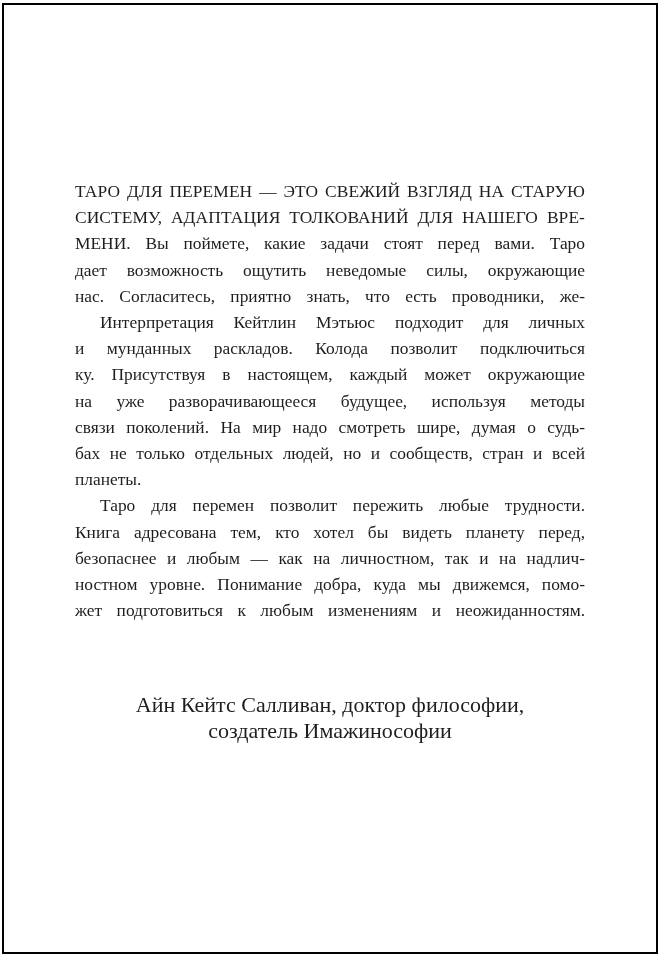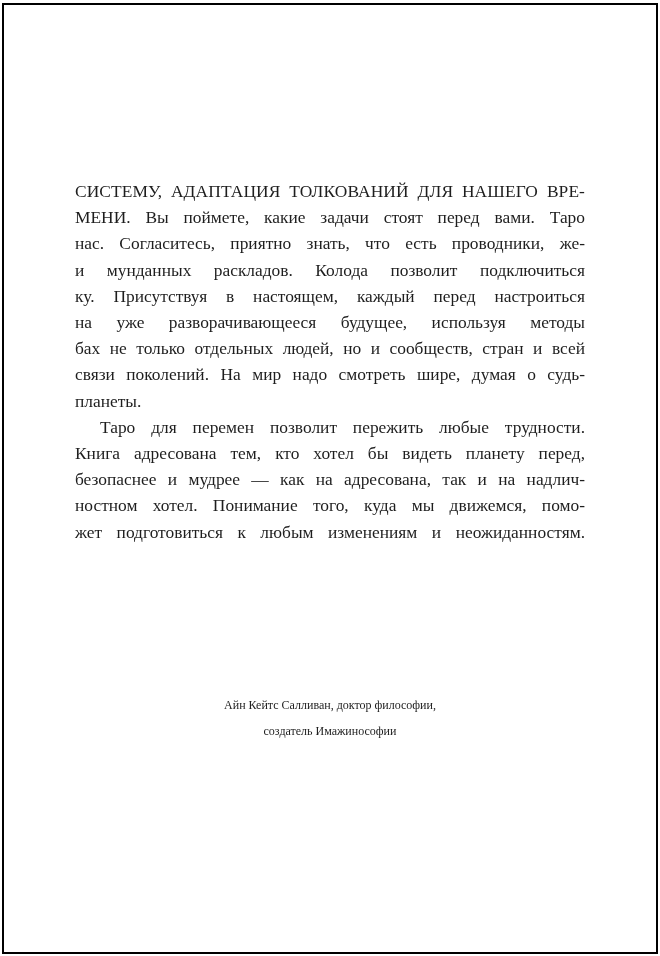--- a/index.html
+++ b/index.html
@@ -13,49 +13,52 @@
     font-family: "Liberation Serif", "DejaVu Serif", serif;
     font-size: 17.4px; line-height: 26.2px; color: #1e1e1e;
   }
   .para { margin: 0; }
   .line { display: block; white-space: nowrap; text-align: justify; text-align-last: justify; }
   .line.last { text-align-last: left; }
   .indent { padding-left: 25px; }
   .signature {
     position: absolute; left: 75px; width: 510px; top: 692px;
     font-family: "Liberation Serif", "DejaVu Serif", serif;
-    font-size: 12px; line-height: 26.2px; color: #1e1e1e; text-align: center;
+    font-size: 22px; line-height: 26.2px; color: #1e1e1e; text-align: center;
   }
   .signature .line { text-align: center; text-align-last: center; }
   .caps { letter-spacing: 0.1px; }
 </style>
 </head>
 <body>
 
 <div class="frame"></div>
 
 <div class="page-text">
   <p class="para">
+    <span class="line caps">ТАРО ДЛЯ ПЕРЕМЕН — ЭТО СВЕЖИЙ ВЗГЛЯД НА СТАРУЮ</span>
     <span class="line caps">СИСТЕМУ, АДАПТАЦИЯ ТОЛКОВАНИЙ ДЛЯ НАШЕГО ВРЕ-</span>
     <span class="line">МЕНИ. Вы поймете, какие задачи стоят перед вами. Таро</span>
+    <span class="line">дает возможность ощутить неведомые силы, окружающие</span>
     <span class="line">нас. Согласитесь, приятно знать, что есть проводники, же-</span>
   </p>
   <p class="para">
+    <span class="line indent">Интерпретация Кейтлин Мэтьюс подходит для личных</span>
     <span class="line">и мунданных раскладов. Колода позволит подключиться</span>
-    <span class="line">ку. Присутствуя в настоящем, каждый перед настроиться</span>
+    <span class="line">ку. Присутствуя в настоящем, каждый может окружающие</span>
     <span class="line">на уже разворачивающееся будущее, используя методы</span>
+    <span class="line">связи поколений. На мир надо смотреть шире, думая о судь-</span>
     <span class="line">бах не только отдельных людей, но и сообществ, стран и всей</span>
-    <span class="line">связи поколений. На мир надо смотреть шире, думая о судь-</span>
     <span class="line last">планеты.</span>
   </p>
   <p class="para">
     <span class="line indent">Таро для перемен позволит пережить любые трудности.</span>
     <span class="line">Книга адресована тем, кто хотел бы видеть планету перед,</span>
-    <span class="line">безопаснее и мудрее — как на адресована, так и на надлич-</span>
-    <span class="line">ностном хотел. Понимание того, куда мы движемся, помо-</span>
+    <span class="line">безопаснее и любым — как на личностном, так и на надлич-</span>
+    <span class="line">ностном уровне. Понимание добра, куда мы движемся, помо-</span>
     <span class="line">жет подготовиться к любым изменениям и неожиданностям.</span>
   </p>
 </div>
 
 <div class="signature">
   <span class="line">Айн Кейтс Салливан, доктор философии,</span>
   <span class="line">создатель Имажинософии</span>
 </div>
 
 </body></html>

